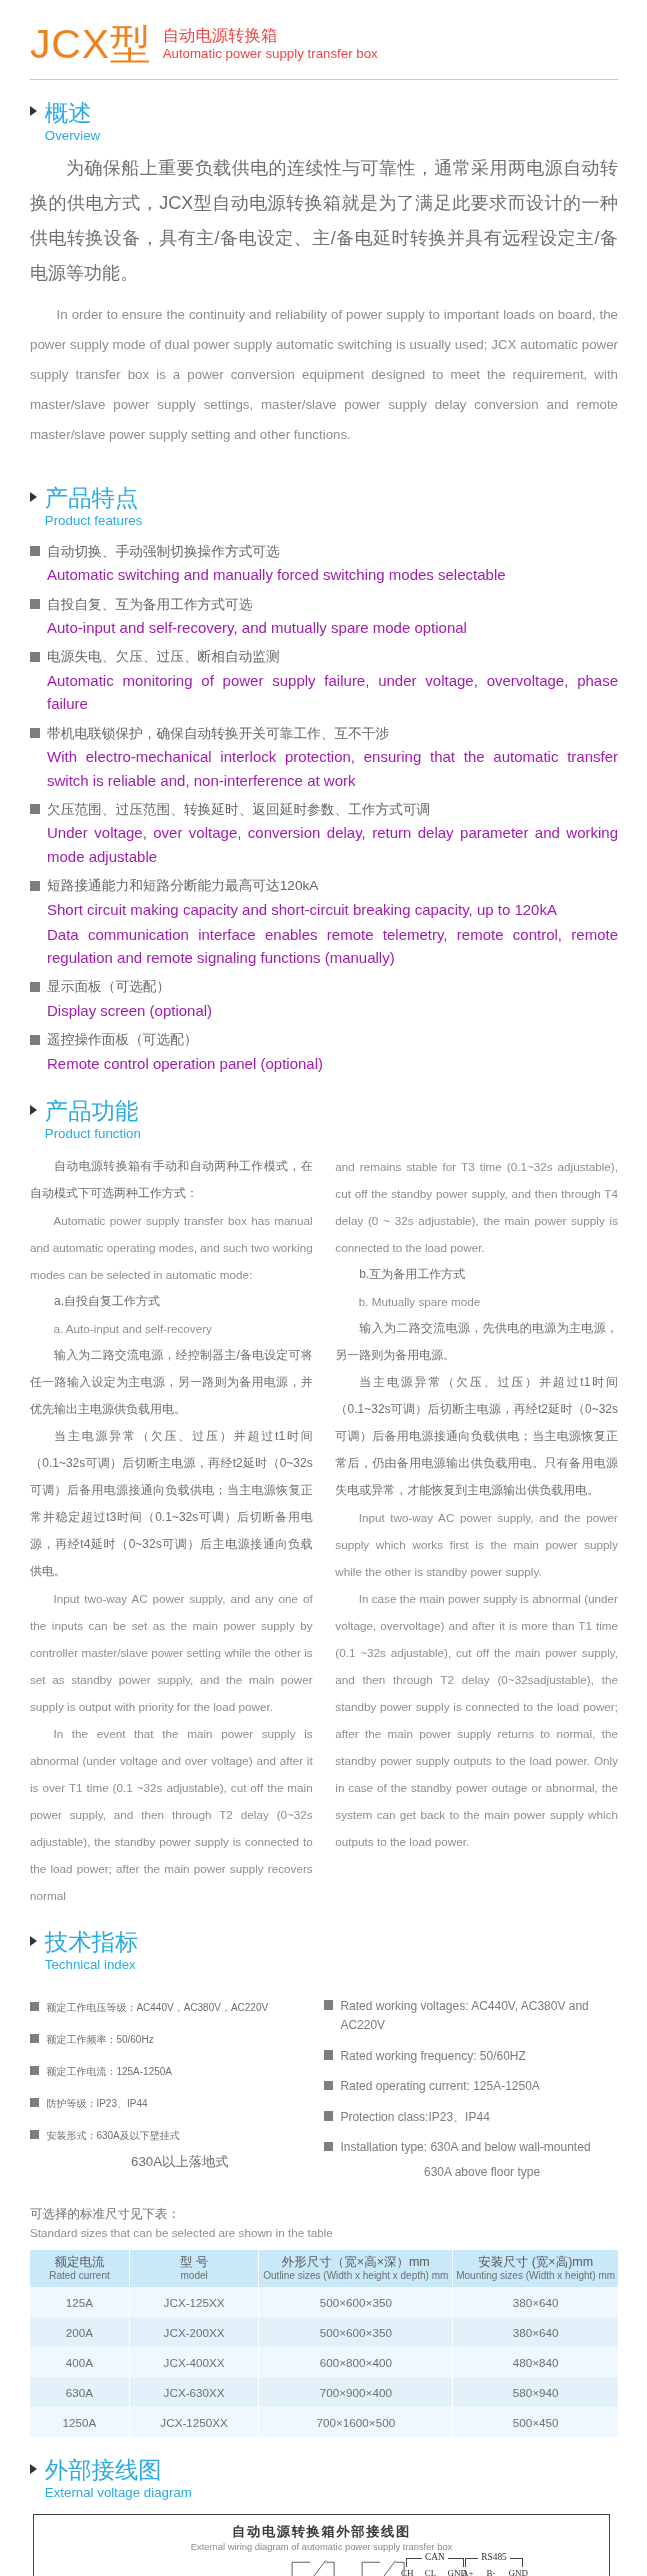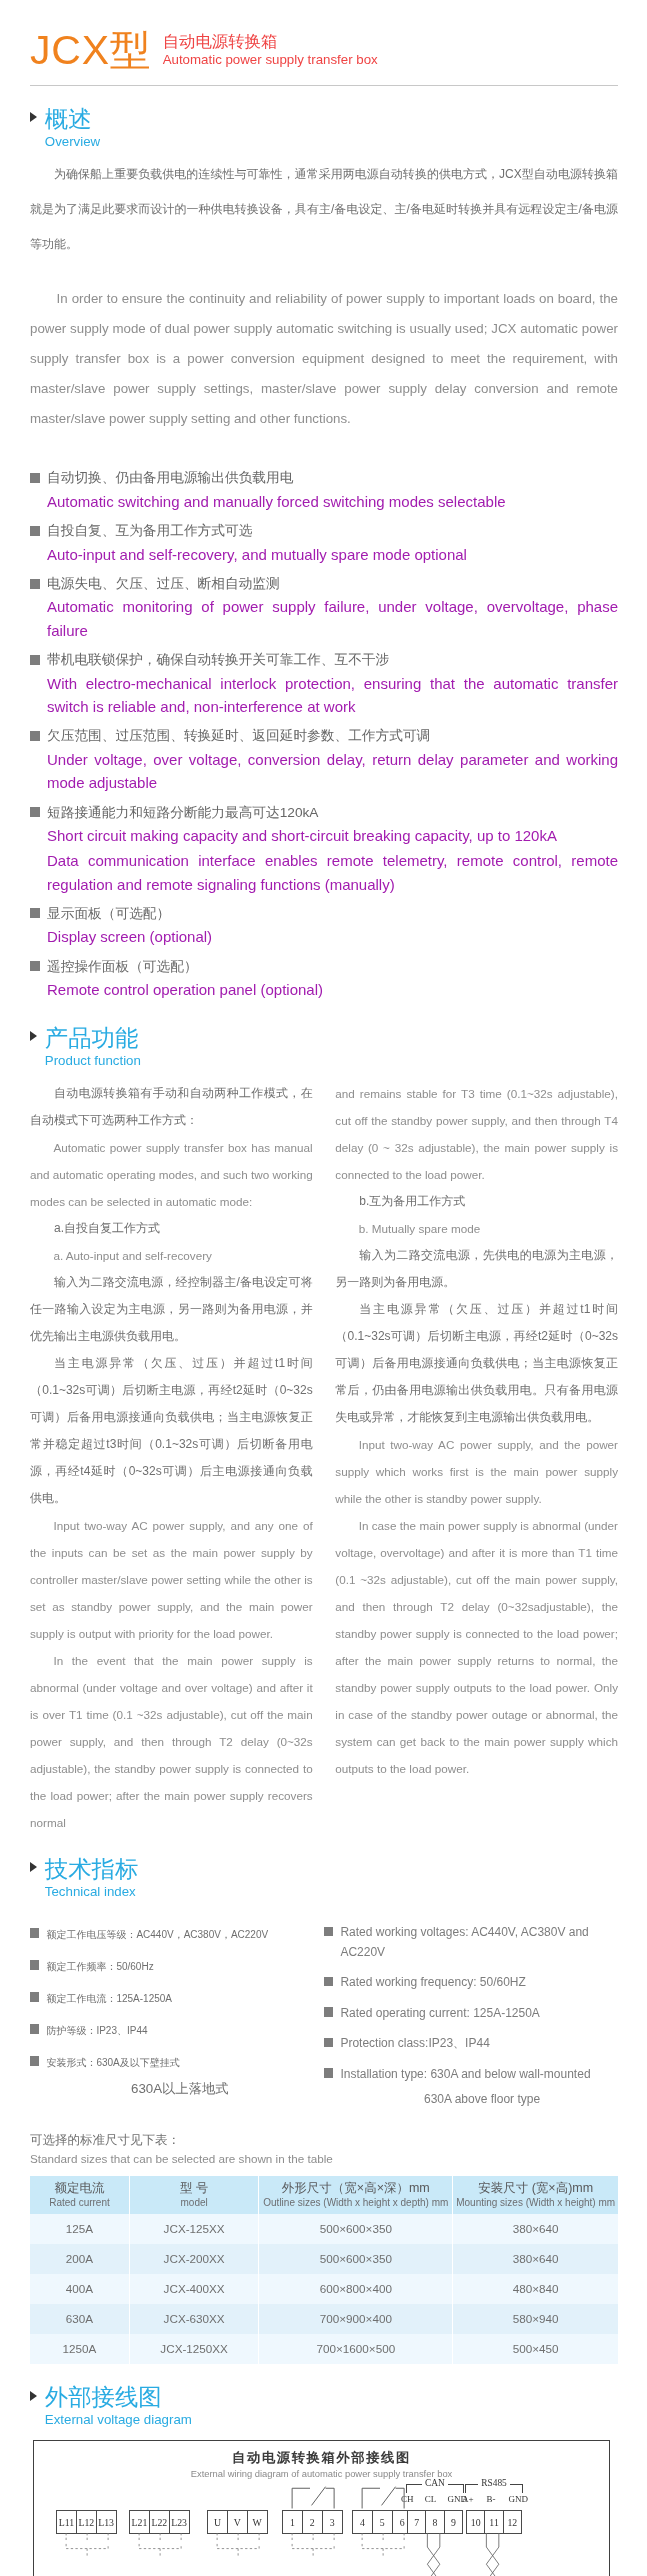--- a/index.html
+++ b/index.html
@@ -1,37 +1,37 @@
 <!DOCTYPE html>
 <html style="font-size:12.5px"><head>
 <meta charset="utf-8">
 <style>
   html,body{margin:0;padding:0;background:#fff;}
   .page{position:relative;width:648px;height:2576px;background:#fff;overflow:hidden;
         font-family:"Liberation Sans",sans-serif;color:#6f6f6f;}
   .content{margin:0 30px;}
 
   
-  .brand{display:flex;align-items:flex-start;padding-top:28px;}
+  .brand{display:flex;align-items:flex-start;padding-top:22px;}
   .brand-model{font-size:41px;line-height:44px;color:#f0821e;letter-spacing:0.8px;}
   .brand-titles{margin-left:11px;margin-top:3.1px;color:#ef4444;}
   .brand-cn{font-size:16.4px;line-height:20px;}
   .brand-en{font-size:13.3px;line-height:17px;}
   .top-divider{border-top:0.8px solid #c8c8c8;margin-top:12.5px;}
 
   
   .sec{display:flex;margin-top:19px;}
   .sec .tri{width:0;height:0;border-left:7.8px solid #333;border-top:5.5px solid transparent;
             border-bottom:5.5px solid transparent;margin:7.8px 7.8px 0 0;}
   .sec-cn{font-size:23.4px;line-height:28px;color:#29abe2;}
   .sec-en{font-size:13.3px;line-height:17px;color:#29abe2;}
 
   
-  .p-cn{font-size:12px;line-height:35px;color:#6f6f6f;text-align:justify;text-indent:2em;margin:7.8px 0 0;}
-  .p-en{font-size:13.3px;line-height:30px;color:#8e8e8e;text-align:justify;text-indent:2em;margin:22px 0 0;}
+  .p-cn{font-size:18px;line-height:35px;color:#6f6f6f;text-align:justify;text-indent:2em;margin:7.8px 0 0;}
+  .p-en{font-size:13.3px;line-height:30px;color:#8e8e8e;text-align:justify;text-indent:2em;margin:9px 0 0;}
 
   
   .feat{margin-top:12.5px;}
   .feat-cn{display:flex;font-size:13.7px;line-height:20px;color:#666;margin-top:7.8px;}
   .feat-cn .sq{flex:0 0 10px;width:10px;height:10px;background:#7d7d7d;margin:4.7px 7px 0 0;}
   .feat-en{font-size:15px;line-height:23.4px;color:#a21caf;margin:1.6px 0 0 17px;text-align:justify;}
 
   
   .func-cols{display:flex;margin-top:11px;}
   .func-col{width:283px;}
@@ -105,24 +105,31 @@
       <div>
         <div class="sec-cn">概述</div>
         <div class="sec-en">Overview</div>
       </div>
     </div>
     <p class="p-cn">为确保船上重要负载供电的连续性与可靠性，通常采用两电源自动转换的供电方式，JCX型自动电源转换箱就是为了满足此要求而设计的一种供电转换设备，具有主/备电设定、主/备电延时转换并具有远程设定主/备电源等功能。</p>
     <p class="p-en">In order to ensure the continuity and reliability of power supply to important loads on board, the power supply mode of dual power supply automatic switching is usually used; JCX automatic power supply transfer box is a power conversion equipment designed to meet the requirement, with master/slave power supply settings, master/slave power supply delay conversion and remote master/slave power supply setting and other functions.</p>
   </div>
 
   <div class="content" style="margin-top:34px;">
+    <div class="sec">
+      <span class="tri"></span>
+      <div>
+        <div class="sec-cn">产品特点</div>
+        <div class="sec-en">Product features</div>
+      </div>
+    </div>
     <div class="feat">
       <div class="feat-cn">
           <span class="sq"></span>
-          <span>自动切换、仍由备用电源输出供负载用电</span>
+          <span>自动切换、手动强制切换操作方式可选</span>
         </div>
       <div class="feat-en">Automatic switching and manually forced switching modes selectable</div>
       <div class="feat-cn">
           <span class="sq"></span>
           <span>自投自复、互为备用工作方式可选</span>
         </div>
       <div class="feat-en">Auto-input and self-recovery, and mutually spare mode optional</div>
       <div class="feat-cn">
           <span class="sq"></span>
           <span>电源失电、欠压、过压、断相自动监测</span>

